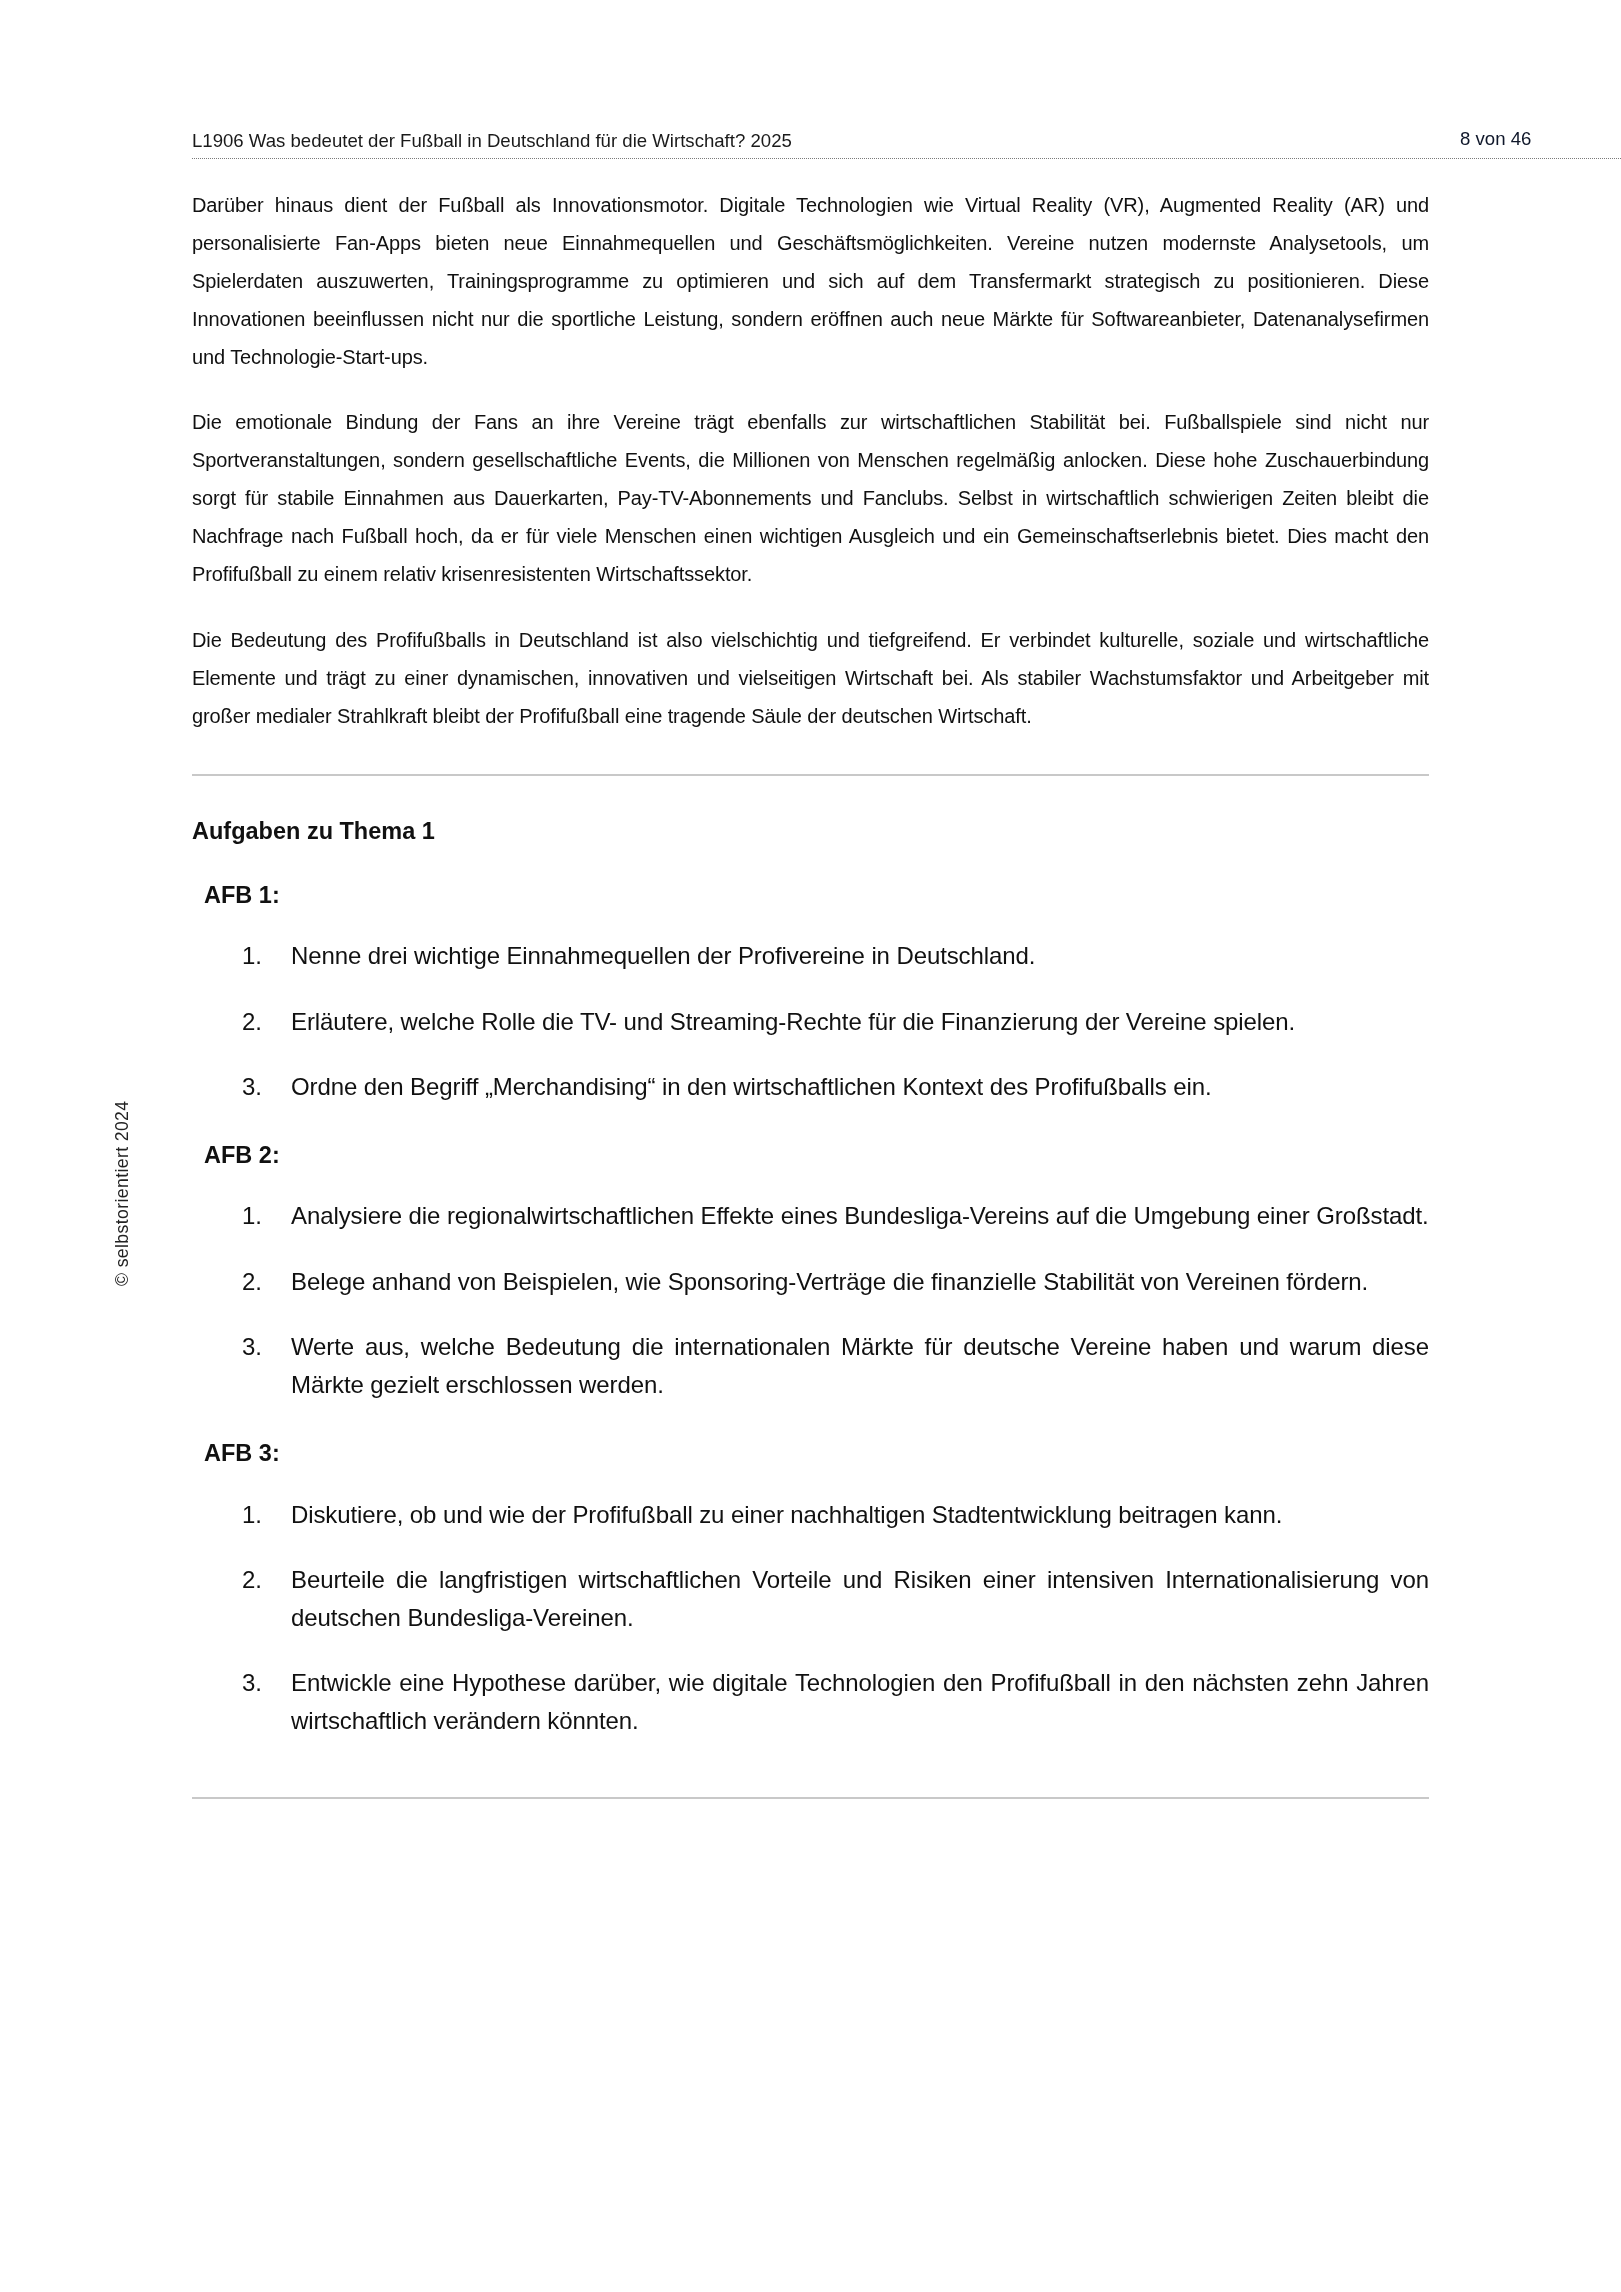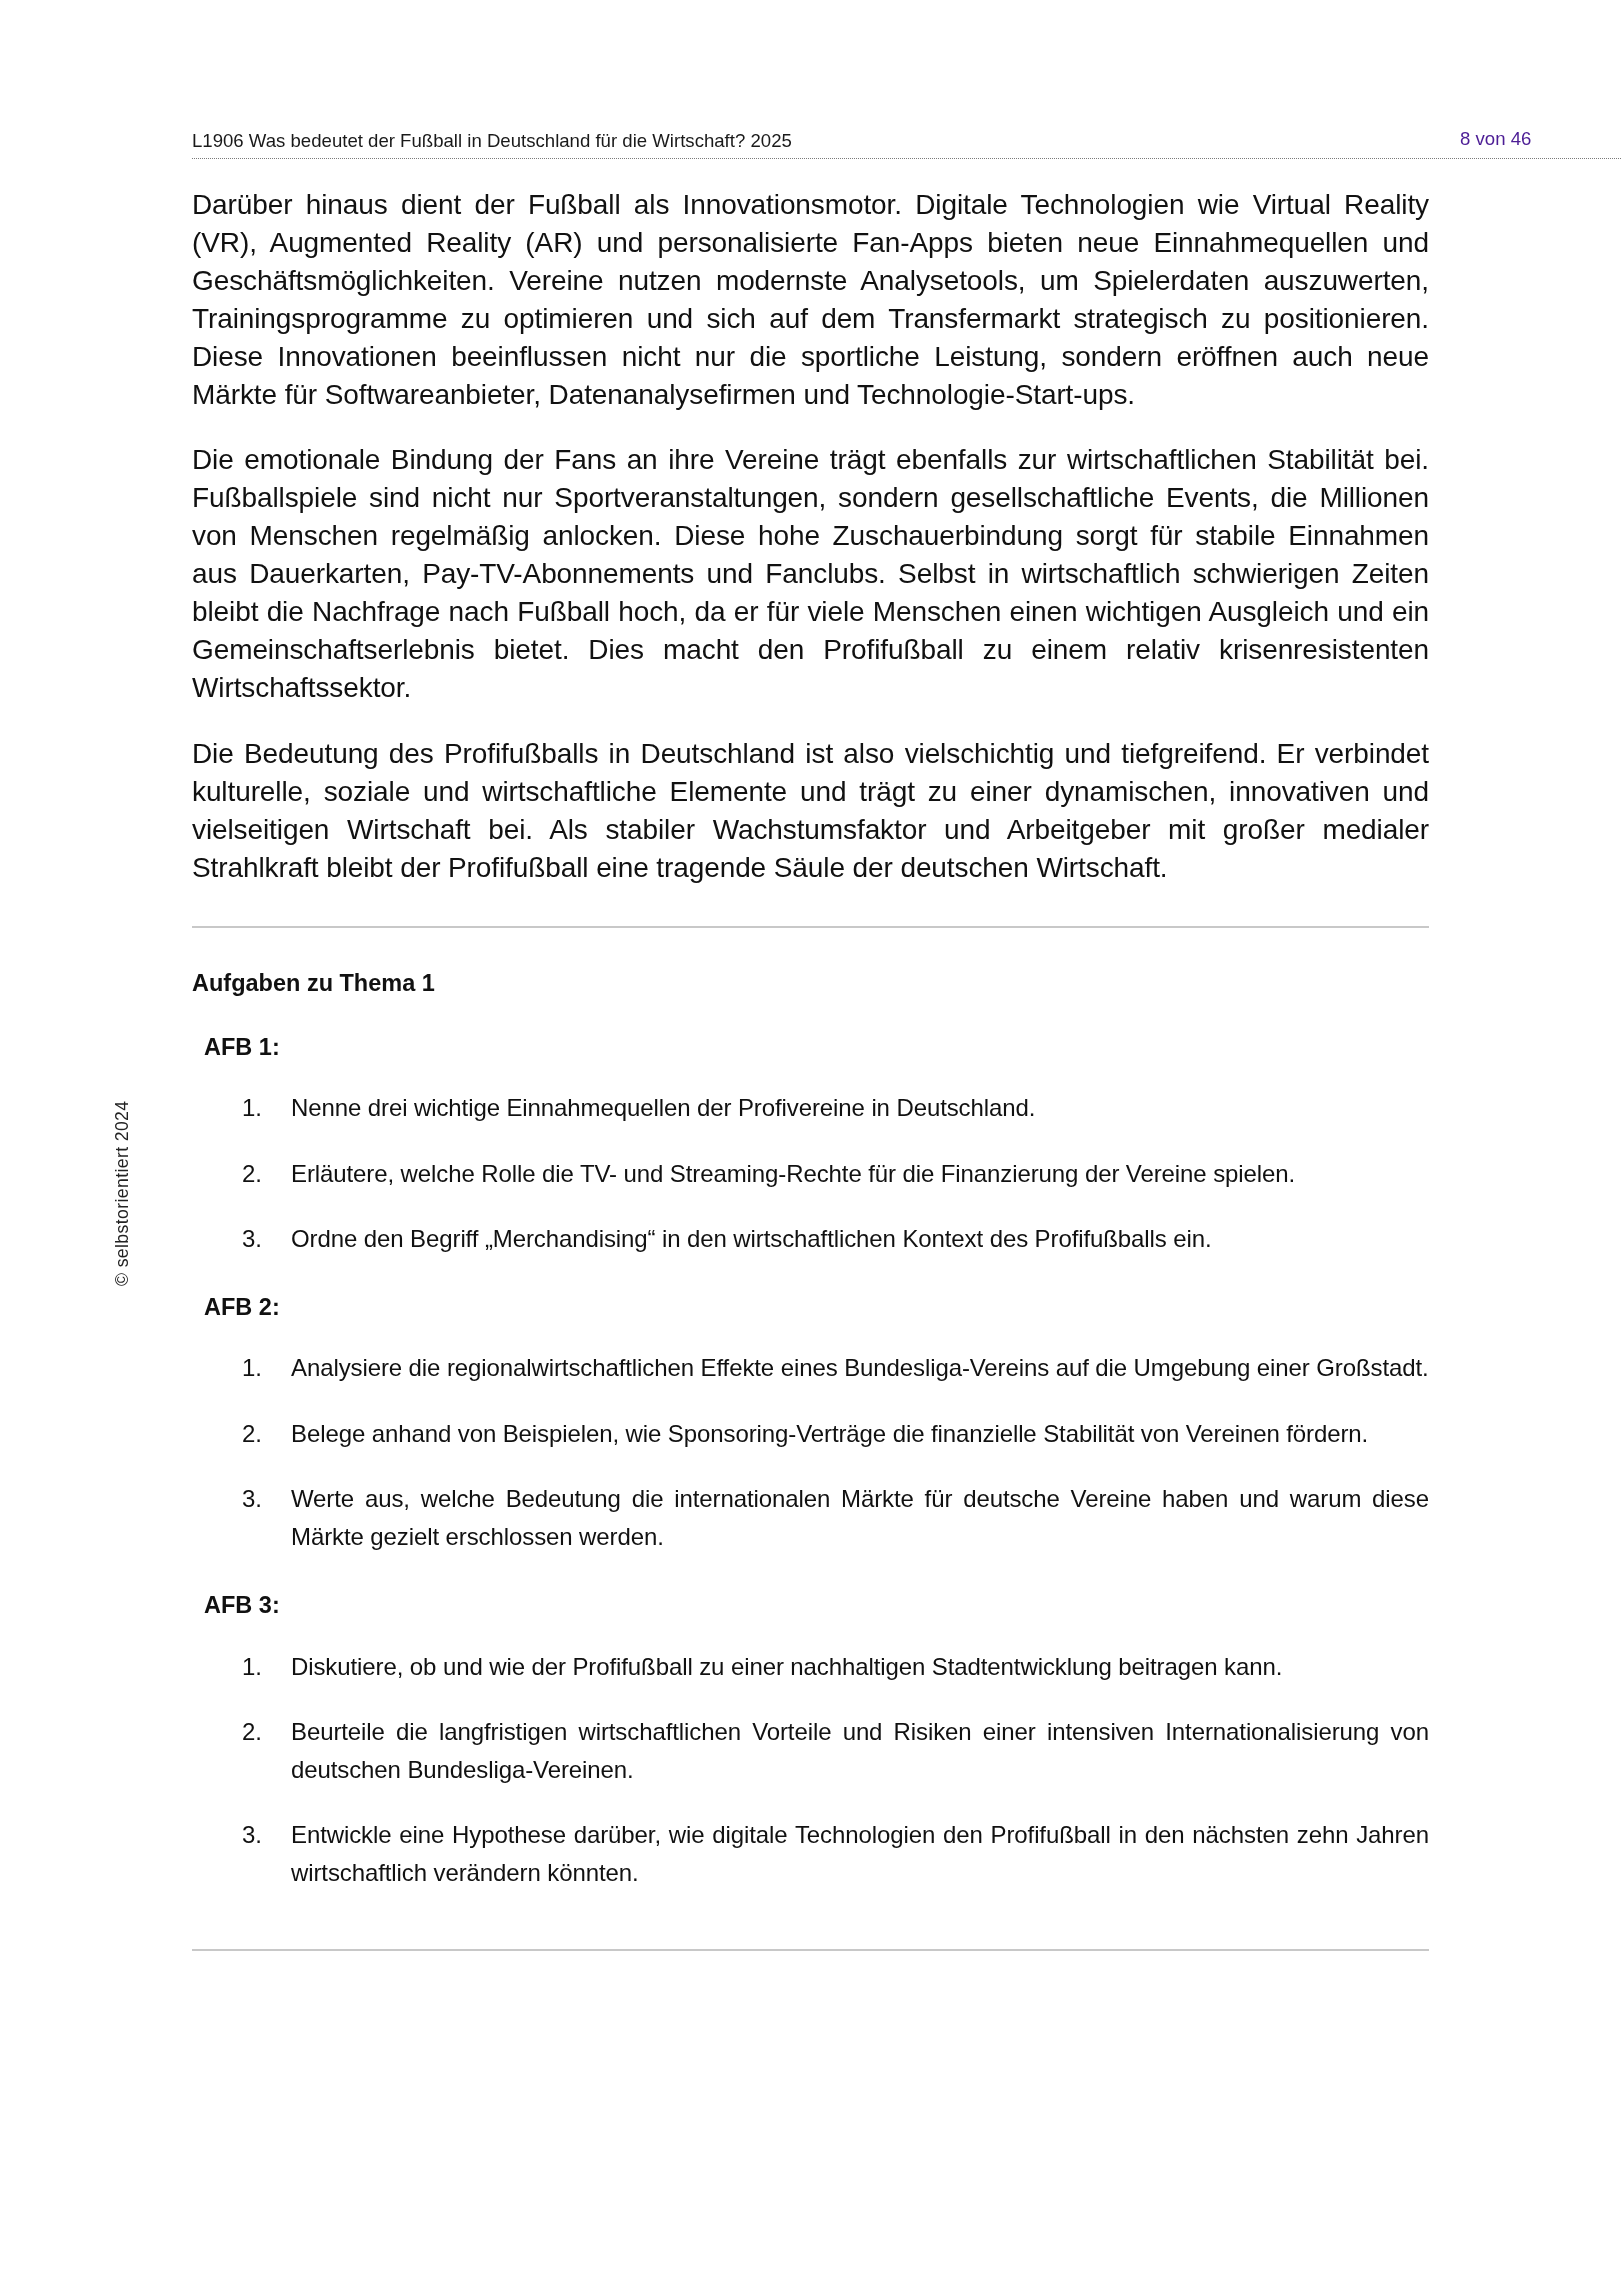--- a/index.html
+++ b/index.html
@@ -29,42 +29,42 @@
       top: 5px;
       font-size: 18.6px;
       color: #1a1a1a;
       white-space: nowrap;
     }
     .header-page {
       position: absolute;
       left: 1268px;
       top: 2.9px;
       font-size: 18.6px;
-      color: #4c1d95;
+      color: #0f172a;
       white-space: nowrap;
     }
     .side-copyright {
       position: absolute;
       left: 112px;
       top: 1286px;
       transform-origin: left top;
       transform: rotate(-90deg);
       font-size: 17.6px;
       color: #222;
       white-space: nowrap;
       letter-spacing: 0.4px;
     }
     .content {
       position: absolute;
       left: 192px;
       top: 186px;
       width: 1237px;
     }
     .para {
-      font-size: 28px;
+      font-size: 20px;
       line-height: 38px;
       text-align: justify;
       margin: 0 0 27.4px 0;
       letter-spacing: -0.1px;
     }
     .divider {
       height: 0;
       border: none;
       border-top: 2px solid #c8c8c8;
       margin: 0;

